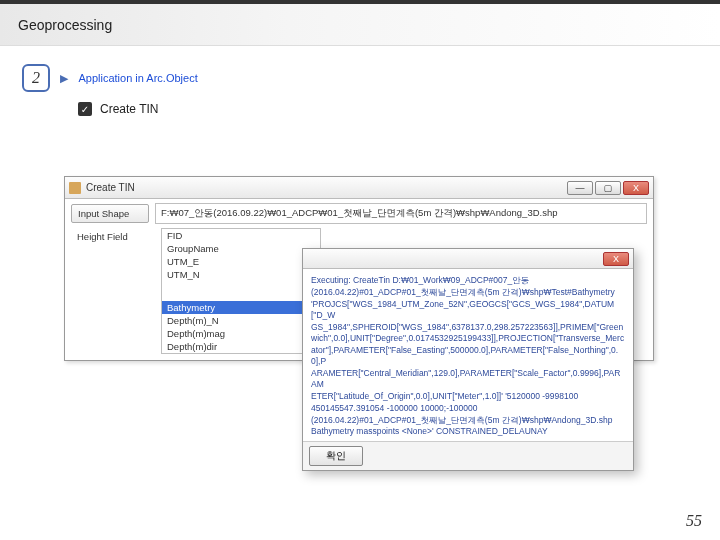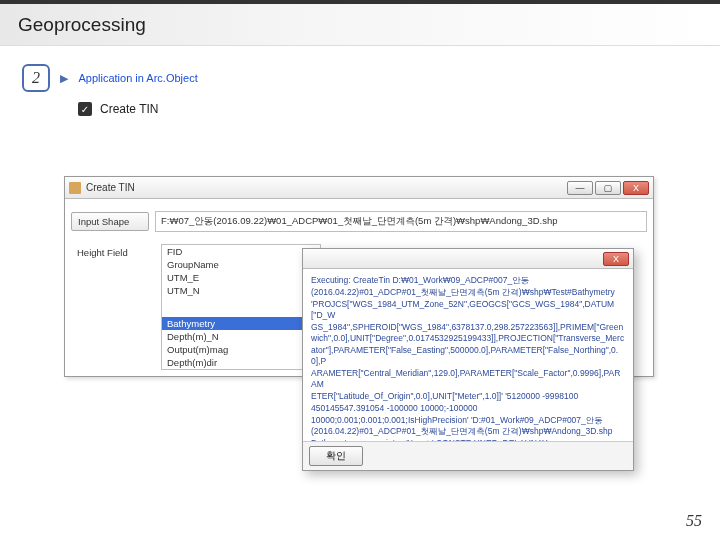--- a/index.html
+++ b/index.html
@@ -11,21 +11,21 @@
     overflow: hidden;
     border-top: 4px solid #333;
   }
   .title-band {
     background: linear-gradient(to right, #e8e8e8 0%, #f5f5f5 40%, #fff 100%);
     height: 42px;
     padding-left: 18px;
     display: flex; align-items: center;
     border-bottom: 1px solid #ddd;
   }
-  .title-band h1 { font-size: 19px; font-weight: 300; color: #222; }
+  .title-band h1 { font-size: 14px; font-weight: 300; color: #222; }
 
   .section-row {
     display: flex; align-items: center;
     margin: 18px 0 10px 22px;
     gap: 10px;
   }
   .num-badge {
     border: 2px solid #4a6db4;
     border-radius: 6px;
     width: 28px; height: 28px;
@@ -77,21 +77,21 @@
     font-size: 9px; line-height: 12px; text-align: center;
     color: #333;
   }
   .win-btn.close {
     background: linear-gradient(#e98b7d,#cf5a46);
     color: #fff; border-color: #a33;
   }
   .win-body { background: #fff; }
   .form-row {
     display: flex; align-items: center;
-    padding: 12px 6px;
+    padding: 4px 6px;
     gap: 6px;
     font-size: 10px;
   }
   .form-label {
     width: 78px;
     border: 1px solid #aaa;
     background: linear-gradient(#fdfdfd,#eaeaea);
     padding: 3px 6px;
     font-size: 9.5px; color: #333;
     border-radius: 2px;
@@ -196,42 +196,41 @@
     </div>
     <div class="hf-row">
       <div class="hf-label">Height Field</div>
       <div class="listbox" id="hf-list">
           <div>FID</div>
           <div>GroupName</div>
           <div>UTM_E</div>
           <div>UTM_N</div>
           <div class="sel">Bathymetry</div>
           <div>Depth(m)_N</div>
-          <div>Output(m)mag</div>
+          <div>Depth(m)mag</div>
           <div>Depth(m)dir</div>
         </div>
     </div>
   </div>
 </div>
 
 <div class="logwin">
   <div class="log-titlebar">
     <div class="win-btn close">X</div>
   </div>
   <div class="log-body" id="log-body">
       <p>Executing: CreateTin D:₩01_Work₩09_ADCP#007_안동</p>
       <p>(2016.04.22)#01_ADCP#01_첫째날_단면계측(5m 간격)₩shp₩Test#Bathymetry</p>
       <p>'PROJCS["WGS_1984_UTM_Zone_52N",GEOGCS["GCS_WGS_1984",DATUM["D_W</p>
       <p>GS_1984",SPHEROID["WGS_1984",6378137.0,298.257223563]],PRIMEM["Green</p>
       <p>wich",0.0],UNIT["Degree",0.0174532925199433]],PROJECTION["Transverse_Merc</p>
       <p>ator"],PARAMETER["False_Easting",500000.0],PARAMETER["False_Northing",0.0],P</p>
       <p>ARAMETER["Central_Meridian",129.0],PARAMETER["Scale_Factor",0.9996],PARAM</p>
       <p>ETER["Latitude_Of_Origin",0.0],UNIT["Meter",1.0]]' '5120000 -9998100</p>
       <p>450145547.391054 -100000 10000;-100000</p>
-      <p>10000;0.001;0.001;0.001;IsHighPrecision' 'D:#01_Work#09_ADCP#007_안동</p>
       <p>(2016.04.22)#01_ADCP#01_첫째날_단면계측(5m 간격)₩shp₩Andong_3D.shp</p>
       <p>Bathymetry masspoints &lt;None&gt;' CONSTRAINED_DELAUNAY</p>
     </div>
   <div class="log-footer">
     <div class="ok-btn">확인</div>
   </div>
 </div>
 
 <div class="pagenum">55</div>
 

